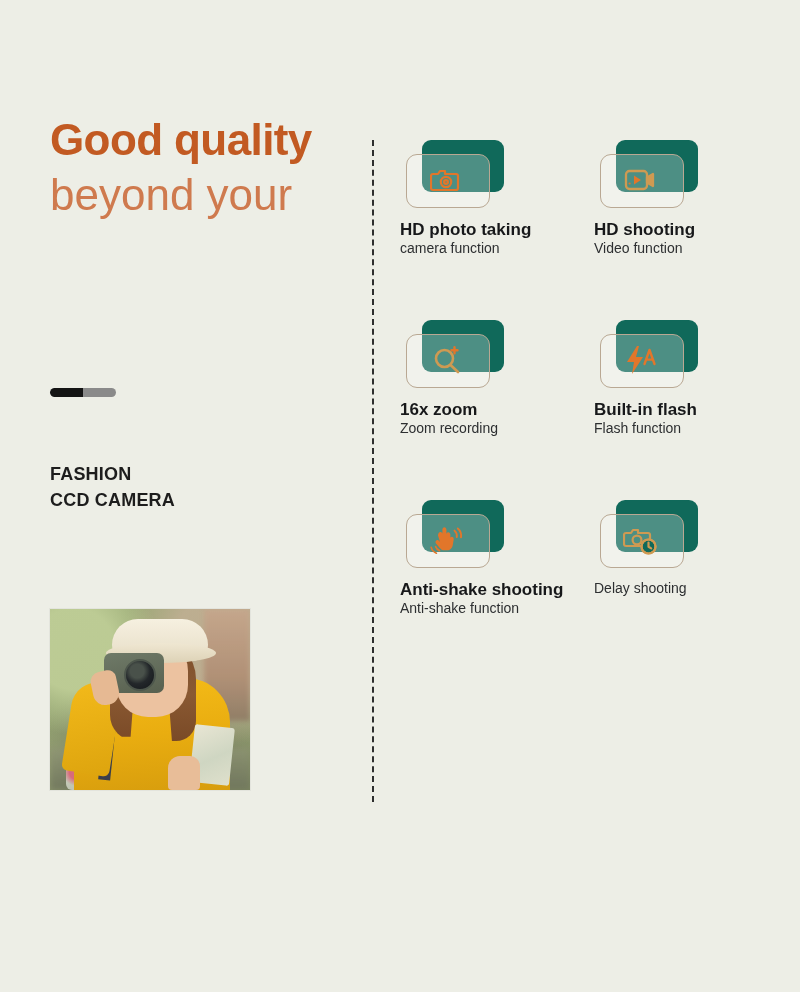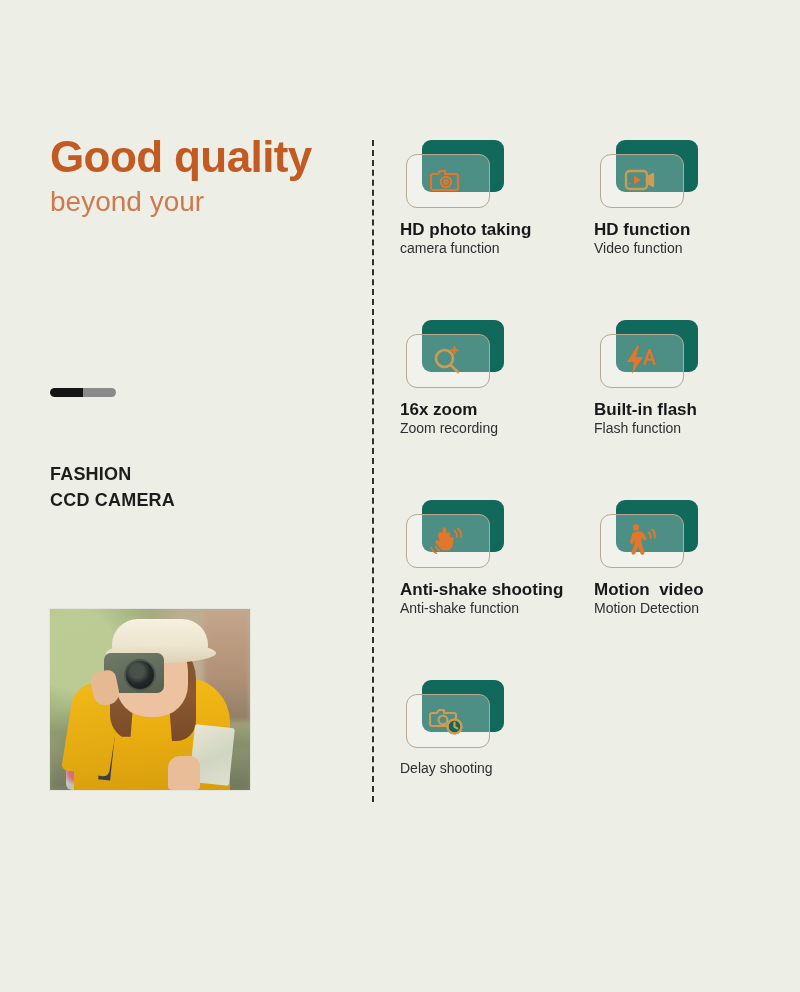--- a/index.html
+++ b/index.html
@@ -18,34 +18,34 @@
   .page {
     position: relative;
     width: 800px;
     height: 992px;
   }
 
   
   .left-col {
     position: absolute;
     left: 50px;
-    top: 134px;
+    top: 117px;
     width: 300px;
   }
   .headline-bold {
     font-size: 44px;
     font-weight: bold;
     color: #c25a22;
     line-height: 1.06;
     letter-spacing: -0.6px;
     margin: 0;
     white-space: nowrap;
   }
   .headline-light {
-    font-size: 28px;
+    font-size: 44px;
     font-weight: 300;
     color: #cf7a4e;
     line-height: 1.22;
     letter-spacing: 0px;
     margin: 4px 0 16px 0;
   }
   .headline-light .line2 {
     display: block;
   }
 
@@ -370,21 +370,21 @@
         <div class="tile-glass"></div>
         <div class="glyph">
           <svg width="34" height="28" viewBox="0 0 34 28" fill="none" stroke="#cf9a52" stroke-width="2.3" stroke-linejoin="round" stroke-linecap="round">
             <rect x="2" y="5" width="21" height="18" rx="3.5"></rect>
             <path d="M23 11.5l6-3.5v12l-6-3.5z" fill="#cf9a52" stroke="#cf9a52"></path>
             <path d="M10 9.5l7 4.5-7 4.5z" fill="#e2762a" stroke="none"></path>
             <circle cx="5.6" cy="17.5" r="1.1" fill="#e2762a" stroke="none"></circle>
           </svg>
         </div>
       </div>
-      <div class="f-label">HD function</div>
+      <div class="f-label">HD shooting</div>
       <div class="f-sub">Video function</div>
     </div>
 
 
     <div class="feature">
       <div class="icon-stack">
         <div class="tile-green"></div>
         <div class="tile-glass"></div>
         <div class="glyph">
           <svg width="32" height="32" viewBox="0 0 32 32" fill="none" stroke="#cf9a52" stroke-width="2.6" stroke-linecap="round">
@@ -422,35 +422,20 @@
             <path d="M9 11.5c0-2 1-3.6 2.4-3.6 1 0 1.7.7 2 1.7V5.6c0-1.3.9-2.3 2-2.3s2 1 2 2.3v4.2c.3-1 1-1.6 1.9-1.6 1.2 0 2.1 1 2.1 2.4v3.1c.6-.7 1.3-1 2-.8 1 .3 1.5 1.3 1.3 2.6l-.9 5.5c-.5 3.1-2.7 5.3-5.8 5.3h-2.6c-2.1 0-3.6-.9-4.8-2.6L7 19.4c-.8-1.1-.6-2.3.4-3 .9-.6 1.9-.4 2.7.6l.9 1.1z" fill="#e2762a"></path>
             <path d="M25.5 6.6c1.8 1.6 2.6 4 2.3 6.4M28.8 4.4c2.6 2.2 3.7 5.6 3.2 9" stroke="#e2762a" stroke-width="1.9" stroke-linecap="round" fill="none"></path>
             <path d="M10.5 26.6c-1.9-.8-3.2-2.2-3.9-4M7.4 29.2c-2.7-1.1-4.5-3.2-5.2-5.8" stroke="#e2762a" stroke-width="1.7" stroke-linecap="round" fill="none"></path>
           </svg>
         </div>
       </div>
       <div class="f-label">Anti-shake shooting</div>
       <div class="f-sub">Anti-shake function</div>
     </div>
 
-    <div class="feature">
-      <div class="icon-stack">
-        <div class="tile-green"></div>
-        <div class="tile-glass"></div>
-        <div class="glyph">
-          <svg width="36" height="34" viewBox="0 0 36 34" fill="none">
-            <circle cx="13" cy="4.4" r="3.1" fill="#e2762a"></circle>
-            <path d="M12.4 9c-1.7 0-3 1-3.5 2.6L7 18.4c-.3 1 .2 2 1.2 2.3 1 .3 2-.2 2.3-1.2l1-3.2.1 4.2-3 8.4c-.4 1.1.2 2.3 1.3 2.6 1.1.4 2.3-.2 2.6-1.3l2.6-7.3 2.3 7.4c.3 1.1 1.5 1.8 2.6 1.4 1.1-.3 1.8-1.5 1.4-2.6l-2.8-9.2v-6l1.6 2.6c.5.9 1.7 1.1 2.5.6.9-.6 1.1-1.7.6-2.6l-2.6-4.1c-.8-1.3-2-2-3.5-2h-5.8z" fill="#e2762a"></path>
-            <path d="M25.8 9.4c1.5 1.4 2.2 3.4 1.9 5.4M29 6.6c2.3 2 3.3 5 2.8 8" stroke="#e2762a" stroke-width="2" stroke-linecap="round" fill="none"></path>
-          </svg>
-        </div>
-      </div>
-      <div class="f-label">Motion  video</div>
-      <div class="f-sub">Motion Detection</div>
-    </div>
 
     <div class="feature">
       <div class="icon-stack">
         <div class="tile-green"></div>
         <div class="tile-glass"></div>
         <div class="glyph">
           <svg width="36" height="32" viewBox="0 0 36 32" fill="none" stroke="#cf9a52" stroke-width="2.2" stroke-linejoin="round" stroke-linecap="round">
             <path d="M3 9h5l2-3h5v3h10a2 2 0 0 1 2 2v9a2 2 0 0 1-2 2H3a2 2 0 0 1-2-2V11a2 2 0 0 1 2-2z"></path>
             <circle cx="14" cy="16" r="4.4"></circle>
             <circle cx="25.5" cy="22.5" r="7" fill="#10695a"></circle>

